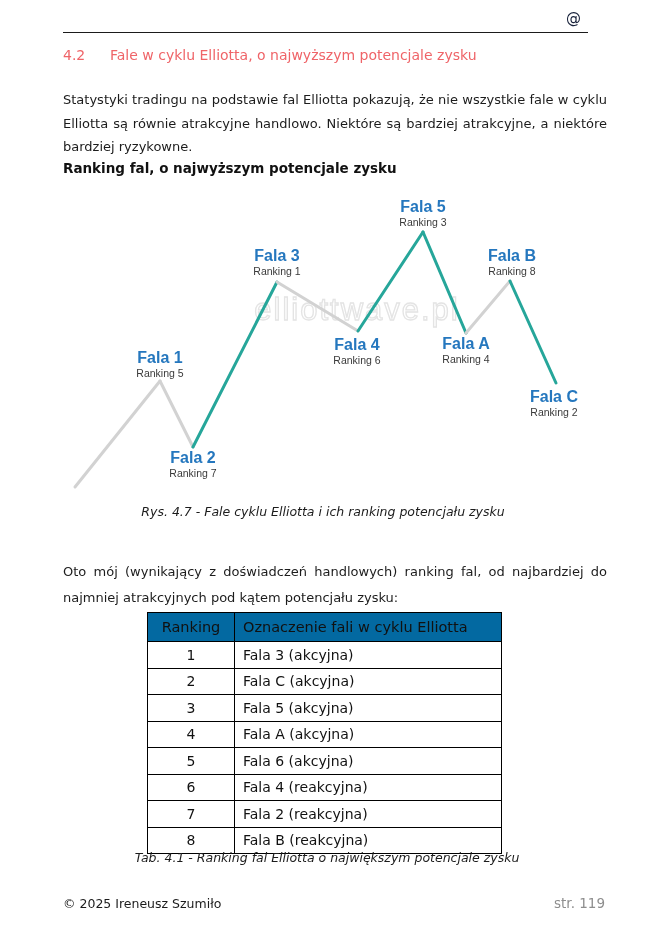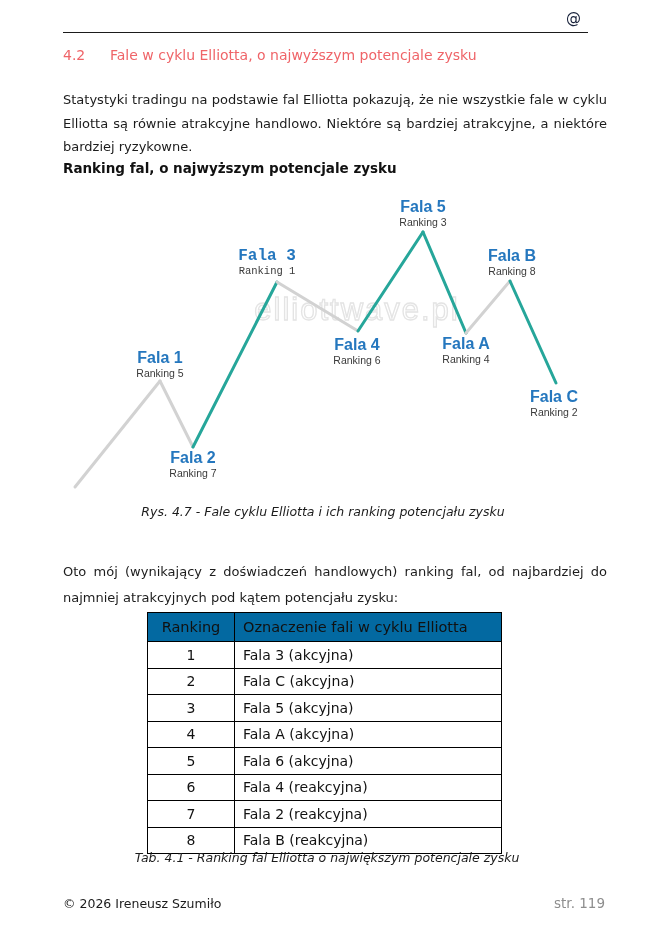--- a/index.html
+++ b/index.html
@@ -80,21 +80,21 @@
     </svg>
     <div class="wave-labels">
         <div class="wave-label" style="left: 160px; top: 160px;">
           <span class="wave-name">Fala 1</span>
           <span class="wave-ranking">Ranking 5</span>
         </div>
         <div class="wave-label" style="left: 193px; top: 260px;">
           <span class="wave-name">Fala 2</span>
           <span class="wave-ranking">Ranking 7</span>
         </div>
-        <div class="wave-label" style="left: 267px; top: 58px; font-family: Liberation Mono, monospace;">
+        <div class="wave-label" style="left: 277px; top: 58px;">
           <span class="wave-name">Fala 3</span>
           <span class="wave-ranking">Ranking 1</span>
         </div>
         <div class="wave-label" style="left: 357px; top: 147px;">
           <span class="wave-name">Fala 4</span>
           <span class="wave-ranking">Ranking 6</span>
         </div>
         <div class="wave-label" style="left: 423px; top: 9px;">
           <span class="wave-name">Fala 5</span>
           <span class="wave-ranking">Ranking 3</span>
@@ -156,16 +156,16 @@
         </tr>
         <tr>
           <td class="col-rank">8</td>
           <td class="col-wave">Fala B (reakcyjna)</td>
         </tr>
       </tbody>
   </table>
 
   <div class="tab-caption">Tab. 4.1 - Ranking fal Elliotta o największym potencjale zysku</div>
 
-  <div class="footer-copyright">© 2026 Ireneusz Szumiło</div>
+  <div class="footer-copyright">© 2025 Ireneusz Szumiło</div>
   <div class="footer-page">str. 119</div>
 
 </div>
 
 </body></html>

